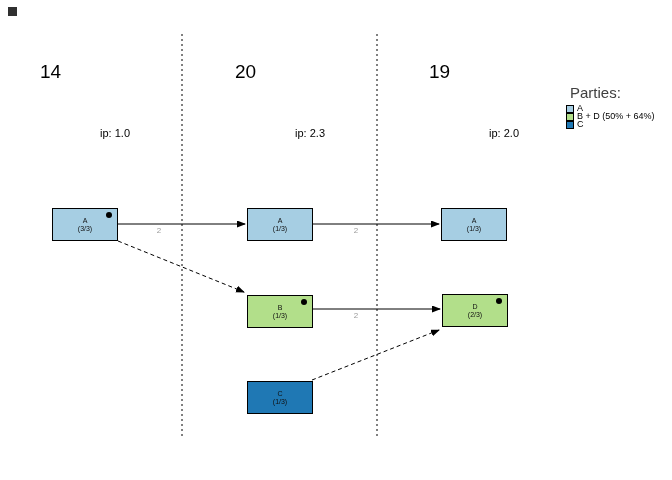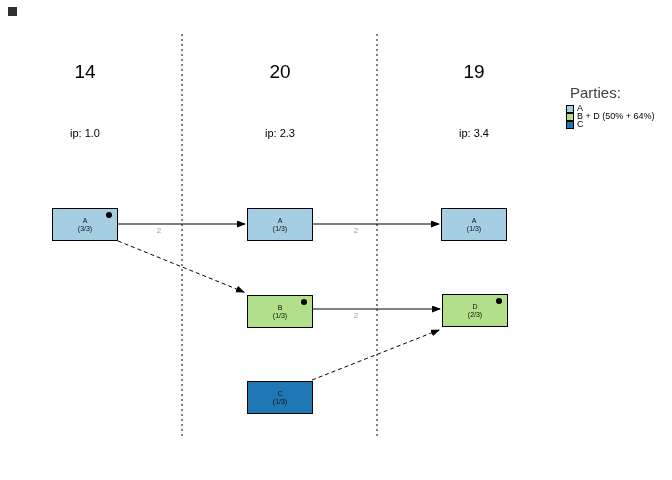--- a/index.html
+++ b/index.html
@@ -3,25 +3,25 @@
 <meta charset="utf-8">
 <style>
   html,body { margin:0; padding:0; }
   body {
     width:672px; height:480px; position:relative; background:#ffffff;
     font-family:"Liberation Sans", sans-serif; overflow:hidden; color:#000;
   }
   .overlay { position:absolute; left:0; top:0; width:672px; height:480px; }
   .corner-mark { position:absolute; left:8px; top:7px; width:9px; height:9px; background:#303030; }
   .period-year {
-    position:absolute; width:90px; text-align:center; top:61px;
+    position:absolute; width:90px; text-align:left; top:61px;
     font-size:19px; color:#000;
   }
   .period-ip {
-    position:absolute; width:90px; text-align:center; top:127px;
+    position:absolute; width:90px; text-align:right; top:127px;
     font-size:11px; color:#000;
   }
   .node {
     position:absolute; width:66px; height:33px; border:1px solid #000;
     box-sizing:border-box; display:flex; flex-direction:column;
     align-items:center; justify-content:center;
   }
   .node-name, .node-share { font-size:7px; line-height:8px; color:#101010; }
   .gov-dot {
     position:absolute; top:3px; right:5px; width:6px; height:6px;
@@ -62,21 +62,21 @@
     <line x1="118" y1="241" x2="244" y2="292" stroke="#000" stroke-width="1" stroke-dasharray="4,3" marker-end="url(#arr)"></line>
     <line x1="312" y1="380" x2="439" y2="330" stroke="#000" stroke-width="1" stroke-dasharray="4,3" marker-end="url(#arr)"></line>
   </svg>
 
   <div class="period-year" style="left:40px">14</div>
   <div class="period-year" style="left:235px">20</div>
   <div class="period-year" style="left:429px">19</div>
 
   <div class="period-ip" style="left:40px">ip: 1.0</div>
   <div class="period-ip" style="left:235px">ip: 2.3</div>
-  <div class="period-ip" style="left:429px">ip: 3.4</div>
+  <div class="period-ip" style="left:429px">ip: 2.0</div>
 
   <div class="node" style="left: 52px; top: 208px; background: rgb(166, 206, 227);">
     <span class="gov-dot"></span>
     <div class="node-name">A</div>
     <div class="node-share">(3/3)</div>
   </div>
 
   <div class="node" style="left: 247px; top: 208px; background: rgb(166, 206, 227);">
     <div class="node-name">A</div>
     <div class="node-share">(1/3)</div>

